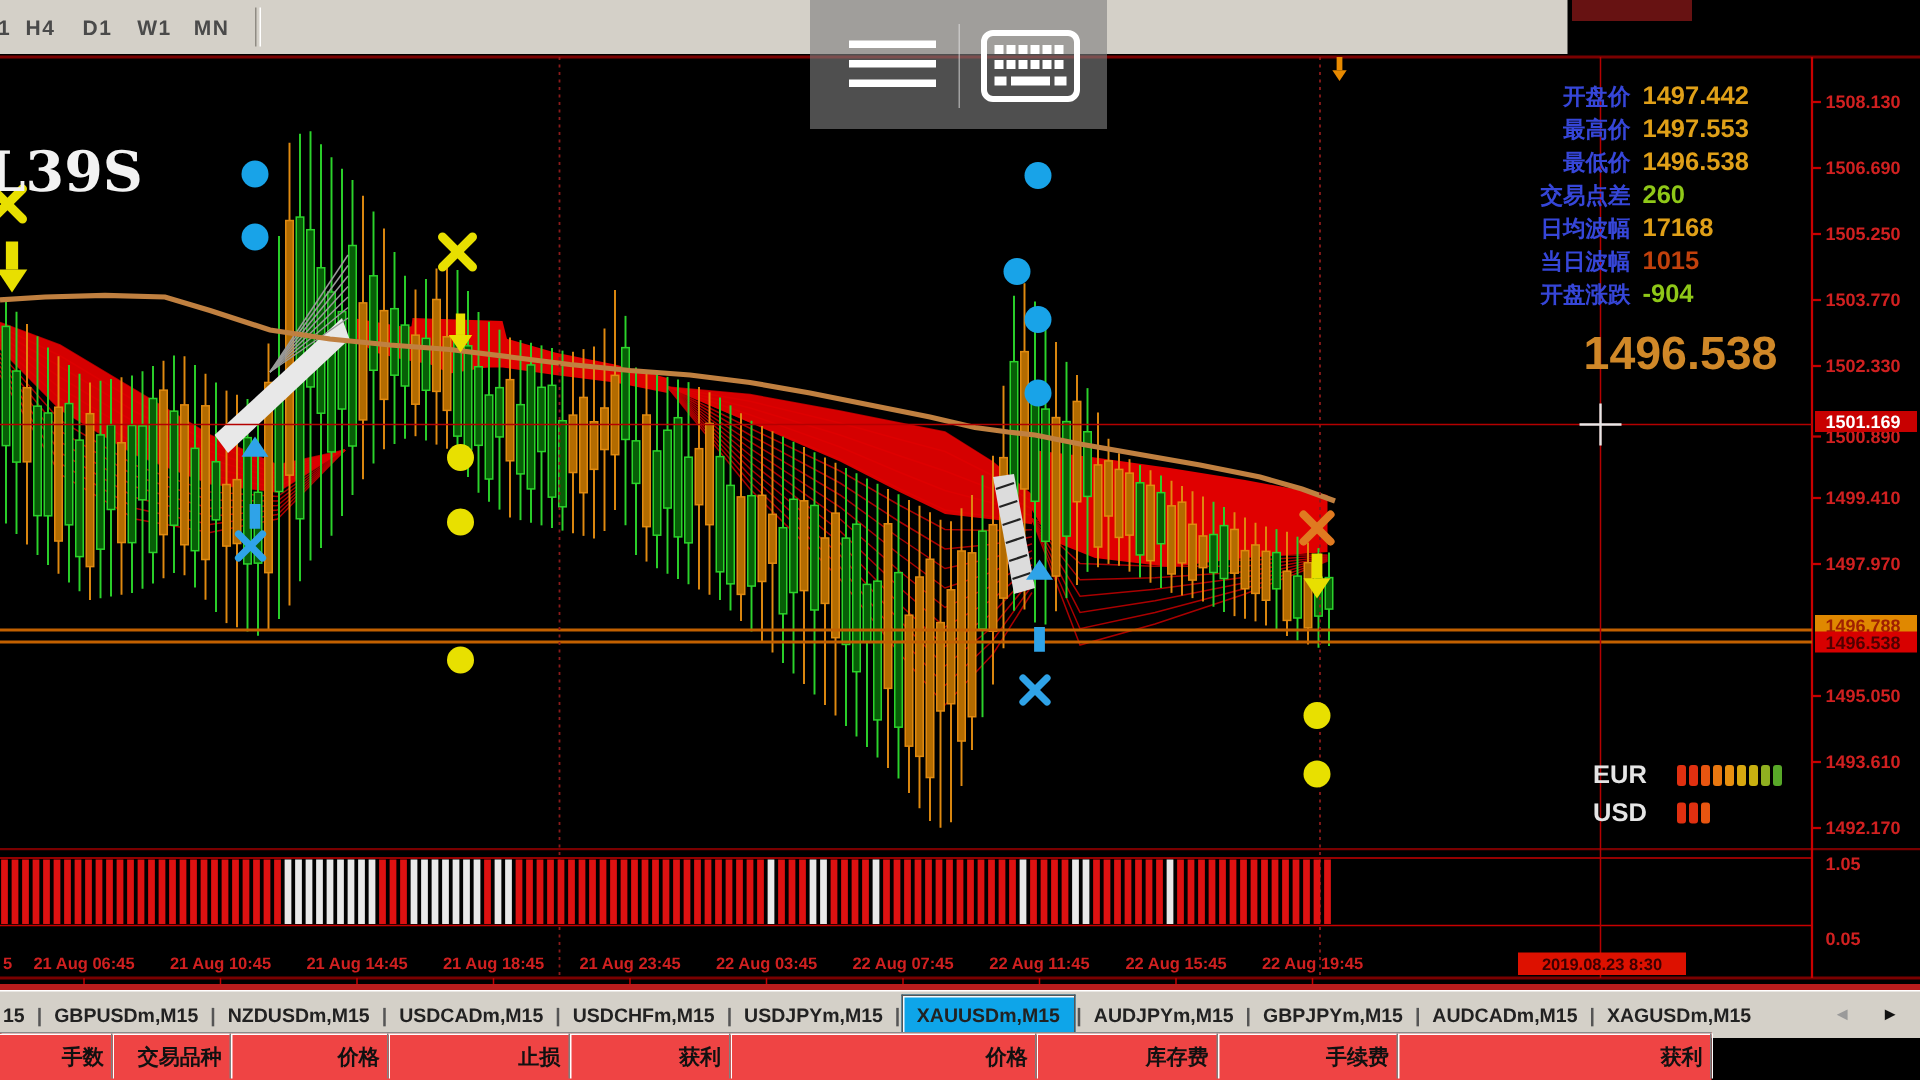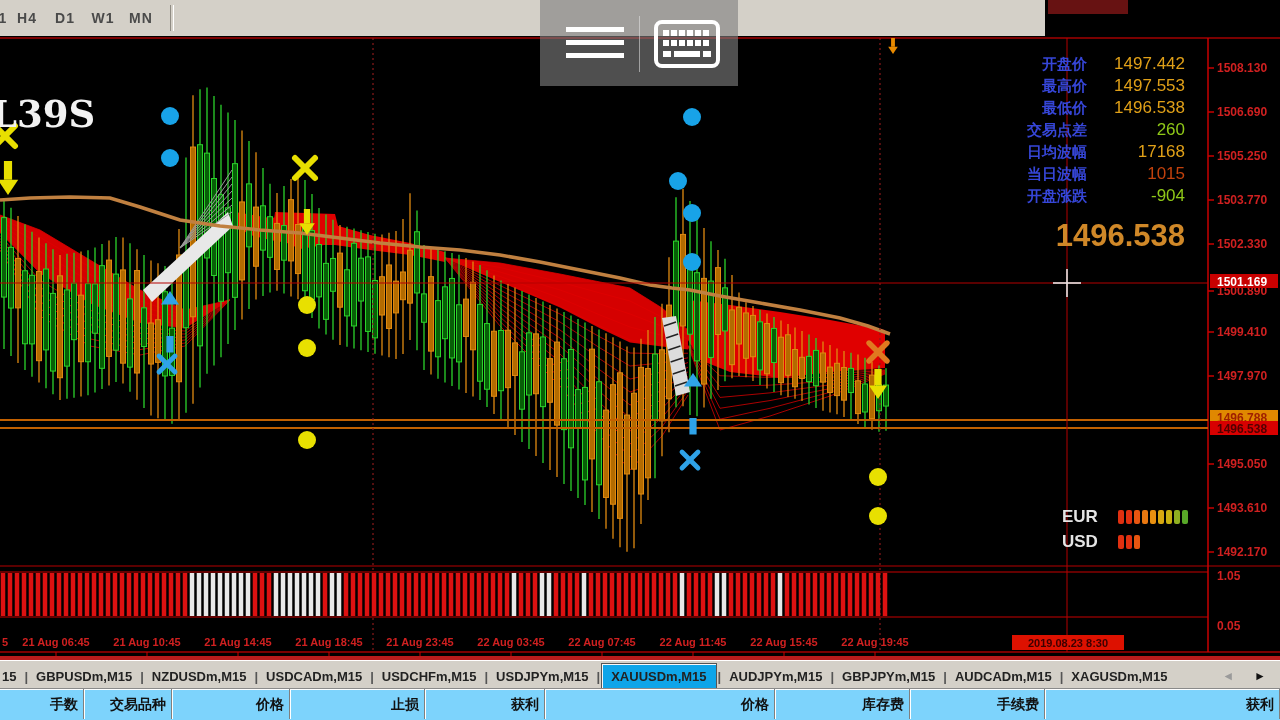--- a/index.html
+++ b/index.html
@@ -15,21 +15,21 @@
   .rec-bar{position:absolute;left:1048px;top:0;width:80px;height:14px;background:#671212;}
   
   .chart-wrap{position:absolute;left:0;top:36px;width:1280px;height:620px;background:#000;}
   svg{position:absolute;left:0;top:0;font-family:"Liberation Sans",sans-serif;}
   
   .watermark{position:absolute;left:-9px;top:56px;color:#f2f2f2;font-family:"DejaVu Serif",serif;
     font-size:37px;font-weight:bold;z-index:3;}
   .info-panel{position:absolute;right:95px;top:18px;z-index:3;}
   .info-row{display:flex;justify-content:flex-end;align-items:baseline;height:22px;}
   .info-label{font-size:15px;font-weight:bold;color:#3646d8;margin-right:8px;}
-  .info-value{font-size:17px;font-weight:normal;width:90px;text-align:right;}
+  .info-value{font-size:17px;font-weight:bold;width:90px;text-align:left;}
   .quote{position:absolute;right:95px;top:184px;text-align:right;z-index:3;}
   .quote-price{font-size:31px;font-weight:bold;color:#d08828;line-height:32px;}
   .quote-time{font-size:27px;font-weight:bold;color:#7e7e7e;line-height:30px;}
   .meter{position:absolute;left:1062px;top:468px;z-index:3;}
   .meter-row{display:flex;align-items:center;height:25px;}
   .meter-label{width:56px;font-size:17px;font-weight:bold;color:#e5e5e5;}
   .meter-bar{width:6px;height:14px;border-radius:2px;margin-right:2px;}
   
   .overlay-menu{position:absolute;left:540px;top:0;width:198px;height:86px;
     background:rgba(128,128,128,0.62);z-index:9;}
@@ -42,21 +42,21 @@
     border-top:4px solid #b91c1c;box-shadow:inset 0 1px 0 #fff;display:flex;align-items:center;
     font-size:13px;font-weight:bold;color:#222;}
   .tab{padding:4px 7px;white-space:nowrap;}
   .tab.active{background:#0ea5e9;border:1px solid #555;border-bottom:1px solid #fff;
     box-shadow:inset 1px 1px 0 #f8f8f8;padding:5px 9px;}
   .tab-sep{color:#555;margin:0 1px;}
   .tab-partial{padding-left:2px;}
   .tab-arrows{margin-left:auto;margin-right:14px;display:flex;gap:20px;font-size:12px;}
   .arr-left{color:#9a9a9a;} .arr-right{color:#111;}
   
-  .statusbar{position:absolute;left:0;top:688px;width:1280px;height:32px;background:#7dd3fc;
+  .statusbar{position:absolute;left:0;top:688px;width:1141px;height:32px;background:#ef4444;
     border-top:1px solid #8a8a8a;box-shadow:inset 0 1px 0 #fff;display:flex;}
   .st-cell{height:30px;line-height:30px;text-align:right;padding-right:5px;box-sizing:border-box;
     font-size:14px;font-weight:bold;color:#111;border-right:1px solid #7f7f7f;box-shadow:1px 0 0 #fff;}
 </style>
 </head>
 <body>
 
 <div class="toolbar">
   <div class="tb-btn tb-partial">1</div>
   <div id="tb-buttons" style="display: flex;">

